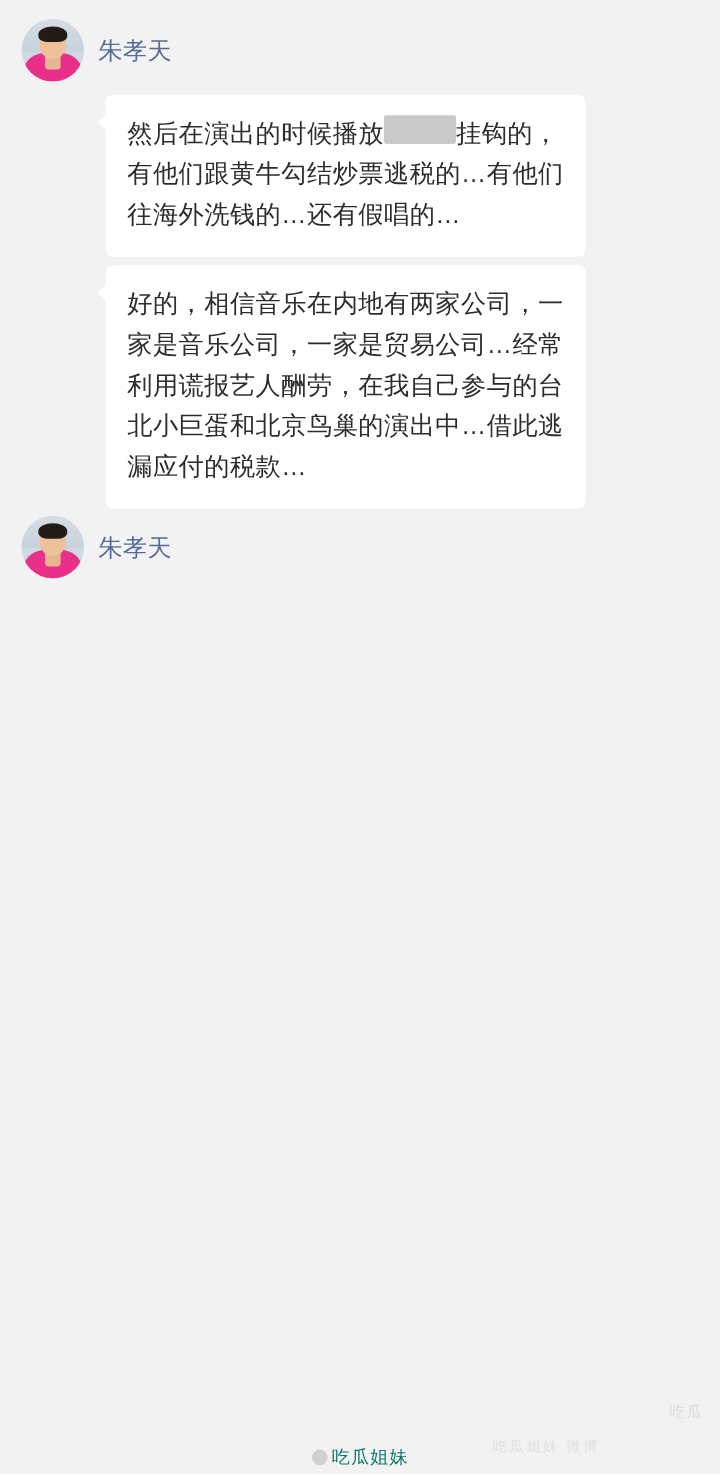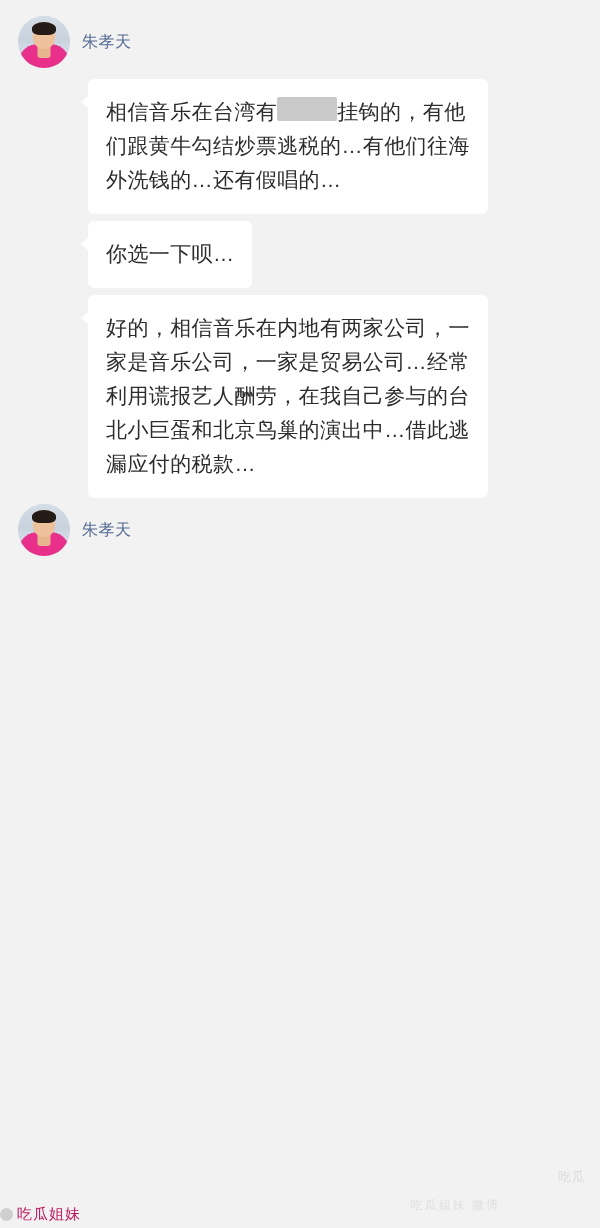--- a/index.html
+++ b/index.html
@@ -69,21 +69,21 @@
   }
   .avatar .hair {
     position: absolute;
     left: 50%; top: 11%;
     transform: translateX(-50%);
     width: 24px; height: 13px;
     background: #241a16;
     border-radius: 50% 50% 35% 35%;
   }
   .sender-name {
-    font-size: 16px;
+    font-size: 20px;
     color: #576b95;
     margin-left: 12px;
     letter-spacing: 0.5px;
   }
   .bubble-wrap {
     padding: 7px 0 0 88px;
   }
   .bubble {
     display: inline-block;
     max-width: 400px;
@@ -117,23 +117,23 @@
     filter: blur(0.6px);
   }
   .r2 { width: 60px; height: 24px; }
   .r3 { width: 40px; height: 22px; }
   .r4 { width: 34px; height: 22px; }
   .watermark-bottom {
     position: absolute;
     left: 0;
     right: 0;
     bottom: 4px;
-    text-align: left;
+    text-align: center;
     font-size: 15px;
-    color: #be185d;
+    color: #0f766e;
     letter-spacing: 1px;
   }
   .watermark-bottom .dot {
     display: inline-block;
     width: 13px; height: 13px;
     border-radius: 50%;
     background: #d0d0d0;
     vertical-align: -2px;
     margin-right: 4px;
   }
@@ -165,26 +165,23 @@
         <div class="bg-top"></div>
         <div class="shirt"></div>
         <div class="neck"></div>
         <div class="head"></div>
         <div class="hair"></div>
       </div>
       <div class="sender-name">朱孝天</div>
     </div>
 
     <div class="bubble-wrap">
-      <div class="bubble wide"><span>相信音乐在台湾有</span><span class="redact r2"></span><span>挂钩的，有他们跟黄牛勾结炒票逃税的…有他们往海外洗钱的…还有假唱的…</span></div>
-    </div>
-
-    <div class="bubble-wrap">
-      <div class="bubble"><span>你选一下呗…</span></div>
-    </div>
+      <div class="bubble wide"><span>然后在演出的时候播放</span><span class="redact r2"></span><span>挂钩的，有他们跟黄牛勾结炒票逃税的…有他们往海外洗钱的…还有假唱的…</span></div>
+    </div>
+
 
 
     <div class="bubble-wrap">
       <div class="bubble wide"><span>好的，相信音乐在内地有两家公司，一家是音乐公司，一家是贸易公司…经常利用谎报艺人酬劳，在我自己参与的台北小巨蛋和北京鸟巢的演出中…借此逃漏应付的税款…</span></div>
     </div>
 
   </div>
 
   <div class="msg-group">
     <div class="sender-row">

